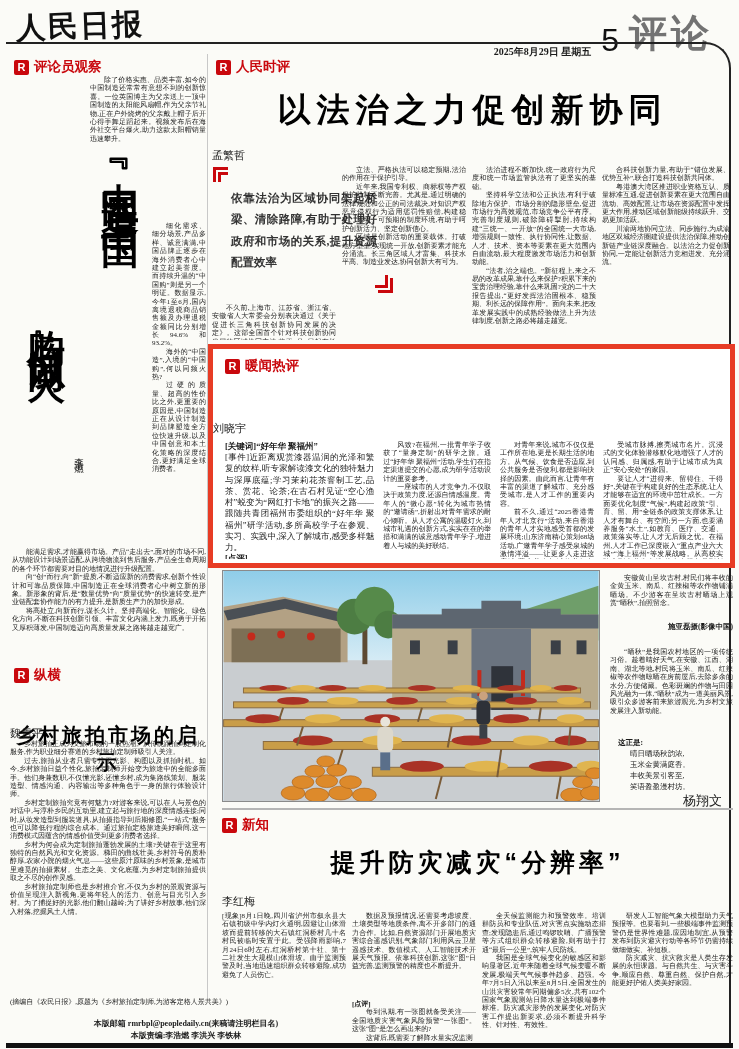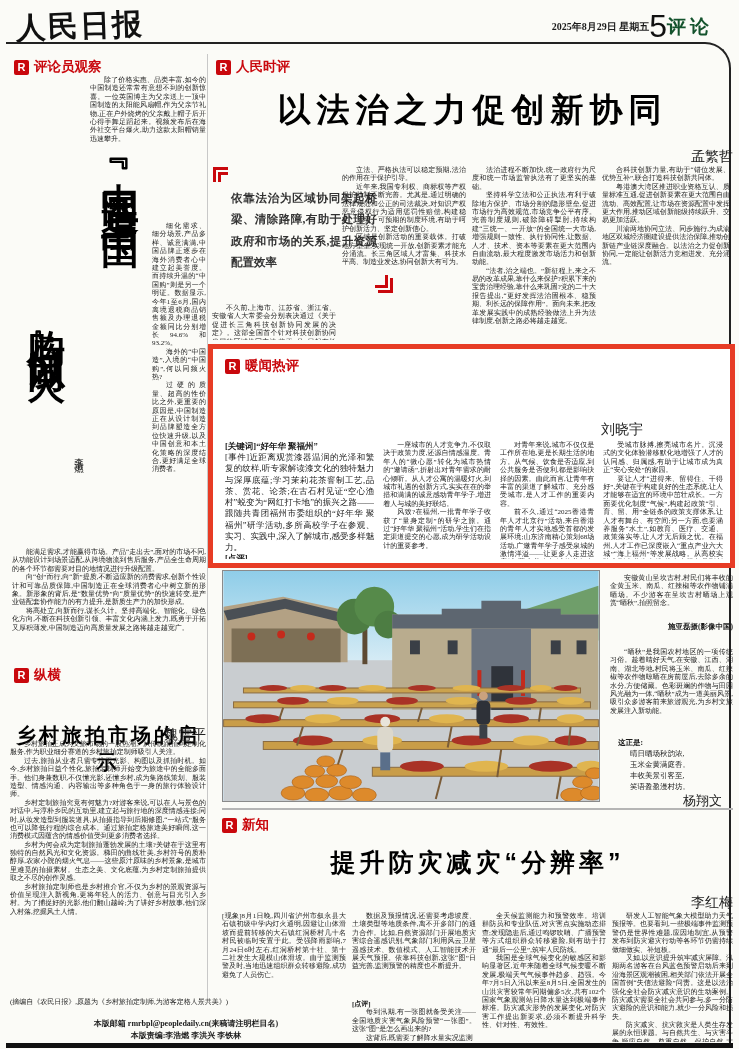--- a/index.html
+++ b/index.html
@@ -1,37 +1,37 @@
 <!DOCTYPE html>
 <html><head>
 <meta charset="utf-8">
 <style>
   html,body{margin:0;padding:0;}
   body{width:739px;height:1049px;position:relative;background:#fbfbf7;font-family:"Liberation Serif",serif;color:#1b1b1b;overflow:hidden;}
   [data-name]{box-sizing:border-box;}
   
   #logo{position:absolute;left:16px;top:6px;font-family:"DejaVu Serif",serif;font-size:30px;font-weight:bold;letter-spacing:2px;transform:rotate(-2deg);color:#111;}
-  #mast-right{position:absolute;right:26px;top:8px;display:flex;align-items:center;}
+  #mast-right{position:absolute;right:26px;top:8px;display:flex;align-items:flex-end;gap:10px;}
   #mast-date{font-size:10px;font-weight:bold;}
   #page-num{font-size:32px;font-family:"Liberation Sans",sans-serif;color:#111;}
-  #page-section{font-size:19px;font-weight:900;font-family:"Liberation Sans",sans-serif;letter-spacing:4px;color:#14532d;}
+  #page-section{font-size:38px;font-weight:900;font-family:"Liberation Sans",sans-serif;letter-spacing:4px;color:#737373;}
   
   #frame{position:absolute;left:6px;top:42px;width:725px;height:1001px;border-top:2px solid #222;border-right:2px solid #222;border-top-right-radius:26px;}
   #bottombar{position:absolute;left:6px;top:1043px;width:727px;height:5px;background:#111;}
   #vline{position:absolute;left:207px;top:54px;width:1px;height:944px;background:#c8c8c8;}
   #nz-rule{position:absolute;left:222px;top:808px;width:511px;height:2px;background:#b5b5b5;}
   
   .lbl{position:absolute;display:flex;align-items:center;gap:5px;font-family:"Liberation Sans",sans-serif;font-weight:900;font-size:13.5px;color:#c9080d;}
   .rlogo{width:15px;height:15px;background:#c9080d;color:#fff;border-radius:2px;display:flex;align-items:center;justify-content:center;font-size:11px;font-weight:900;font-family:"Liberation Sans",sans-serif;}
   
   .h1{position:absolute;text-align:center;font-family:"Liberation Sans",sans-serif;font-weight:900;color:#000;}
   #t-shiping{left:212px;top:88px;width:521px;font-size:33px;letter-spacing:6px;}
   #t-zongheng{left:10px;top:722px;width:196px;font-size:20px;letter-spacing:3px;}
   #t-xinzhi{left:222px;top:846px;width:511px;font-size:25px;letter-spacing:4px;}
-  .auth{position:absolute;text-align:right;font-size:14px;color:#222;}
+  .auth{position:absolute;text-align:left;font-size:11px;color:#222;}
   #a-shiping{left:212px;top:148px;width:521px;}
   #a-zongheng{left:10px;top:726px;width:196px;}
   #a-xinzhi{left:222px;top:894px;width:511px;}
   
   .vt{position:absolute;writing-mode:vertical-rl;font-family:"Liberation Sans",sans-serif;font-weight:900;color:#000;font-size:38px;letter-spacing:7px;}
   #vt1{left:94px;top:146px;height:470px;}
   #vt2{left:20px;top:300px;height:330px;}
   #obs-auth{position:absolute;left:72px;top:450px;writing-mode:vertical-rl;font-size:9.5px;letter-spacing:3px;color:#222;}
   
   .bt{position:absolute;font-size:7px;line-height:1.2;text-align:justify;overflow:hidden;color:#1b1b1b;}
@@ -167,22 +167,22 @@
     </div>
     <div class="auth" id="a-nuanwen" data-name="nuanwen-author">刘晓宇</div>
     <div id="hl-cols" data-name="nuanwen-columns">
       <div class="col" id="nw-c1" data-name="nuanwen-col-1">
         <p class="tag" data-name="keyword-line">[关键词]“好年华 聚福州”</p>
         <p class="ev" data-name="event-paragraph">[事件]近距离观赏漆器温润的光泽和繁复的纹样,听专家解读漆文化的独特魅力与深厚底蕴;学习茉莉花茶窨制工艺,品茶、赏花、论茶;在古石村见证“空心渔村”蜕变为“网红打卡地”的振兴之路——跟随共青团福州市委组织的“好年华 聚福州”研学活动,多所高校学子在参观、实习、实践中,深入了解城市,感受多样魅力。</p>
         <p class="tag" data-name="comment-tag">[点评]</p>
 
       </div>
       <div class="col" id="nw-c2" data-name="nuanwen-col-2">
+        <p data-name="paragraph">风致?在福州,一批青年学子收获了“量身定制”的研学之旅。通过“好年华 聚福州”活动,学生们在指定渠道提交的心愿,成为研学活动设计的重要参考。</p>
         <p data-name="paragraph">一座城市的人才竞争力,不仅取决于政策力度,还源自情感温度。青年人的“微心愿”转化为城市热情的“邀请函”,折射出对青年需求的耐心倾听。从人才公寓的温暖灯火,到城市礼遇的创新方式,实实在在的举措和满满的诚意感动青年学子,增进着人与城的美好联结。</p>
-        <p data-name="paragraph">风致?在福州,一批青年学子收获了“量身定制”的研学之旅。通过“好年华 聚福州”活动,学生们在指定渠道提交的心愿,成为研学活动设计的重要参考。</p>
       </div>
       <div class="col" id="nw-c3" data-name="nuanwen-col-3">
         <p data-name="paragraph">对青年来说,城市不仅仅是工作所在地,更是长期生活的地方。从气候、饮食是否适应,到公共服务是否便利,都是影响抉择的因素。由此而言,让青年有丰富的渠道了解城市、充分感受城市,是人才工作的重要内容。</p>
         <p data-name="paragraph">前不久,通过“2025香港青年人才北京行”活动,来自香港的青年人才实地感受首都的发展环境;山东济南精心策划68场活动,广邀青年学子感受泉城的激情洋溢——让更多人走进这座城,蕴含着人与城的美好相遇。</p>
       </div>
       <div class="col" id="nw-c4" data-name="nuanwen-col-4">
         <p data-name="paragraph">受城市脉搏,擦亮城市名片。沉浸式的文化体验潜移默化地增强了人才的认同感、归属感,有助于让城市成为真正“安心安处”的家园。</p>
         <p data-name="paragraph">要让人才“进得来、留得住、干得好”,关键在于构建良好的生态系统,让人才能够在适宜的环境中茁壮成长。一方面要优化制度“气候”,构建起政策“引、育、留、用”全链条的政策支撑体系,让人才有舞台、有空间;另一方面,也要涵养服务“水土”,如教育、医疗、交通、政策落实等,让人才无后顾之忧。在福州,人才工作已深度嵌入“重点产业六大城”“海上福州”等发展战略。从高校实验室到企业生产线,从惠企服务员到创业孵化园,各类人才在广阔舞台施展才华,与城市发展同频共振。</p>
 
       </div>
@@ -357,17 +357,16 @@
     <p class="tag" data-name="comment-tag">[点评]</p>
     <p data-name="paragraph">每到汛期,有一张图就备受关注——全国地质灾害气象风险预警“一张图”。这张“图”是怎么画出来的?</p>
     <p data-name="paragraph">这背后,既需要了解降水量实况监测</p>
   </div>
   <div class="bt" id="xz-c3" data-name="xinzhi-col-3">
     <p data-name="paragraph">全天候监测能力和预警效率。培训群防员和专业队伍,对灾害点实施动态排查;发现隐患后,通过鸣锣吹哨、广播预警等方式组织群众转移避险,则有助于打通“最后一公里”,筑牢人民防线。</p>
     <p data-name="paragraph">我国是全球气候变化的敏感区和影响显著区,近年来随着全球气候变暖不断发展,极端天气气候事件趋多、趋强。今年7月5日入汛以来至8月5日,全国发生的山洪灾害较常年同期偏多5次,共有102个国家气象观测站日降水量达到极端事件标准。防灾减灾形势的发展变化,对防灾害工作提出新要求,必须不断提升科学性、针对性、有效性。</p>
   </div>
   <div class="bt" id="xz-c4" data-name="xinzhi-col-4">
     <p data-name="paragraph">研发人工智能气象大模型助力天气预报等。也要看到,一些极端事件监测预警仍是世界性难题,应因地制宜,从预警发布到防灾避灾行动等各环节仍需持续做细做实、补短板。</p>
-    <p data-name="paragraph">又如,以意识提升筑牢减灾屏障。汛期两名游客在台风蓝色预警启动后来到沿海景区观潮被困,相关部门依法开展全国首例“失信法避险”问责。这是以法治强化全社会防灾减灾意识的生动案例。防灾减灾需要全社会共同参与,多一分防灾避险的意识和能力,就少一分风险和损失。</p>
     <p data-name="paragraph">防灾减灾、抗灾救灾是人类生存发展的永恒课题。与自然共生、与灾害斗争,顺应自然、尊重自然、保护自然,才能更好护佑人类美好家园。</p>
   </div>
 
 </div>
 
 </body></html>

